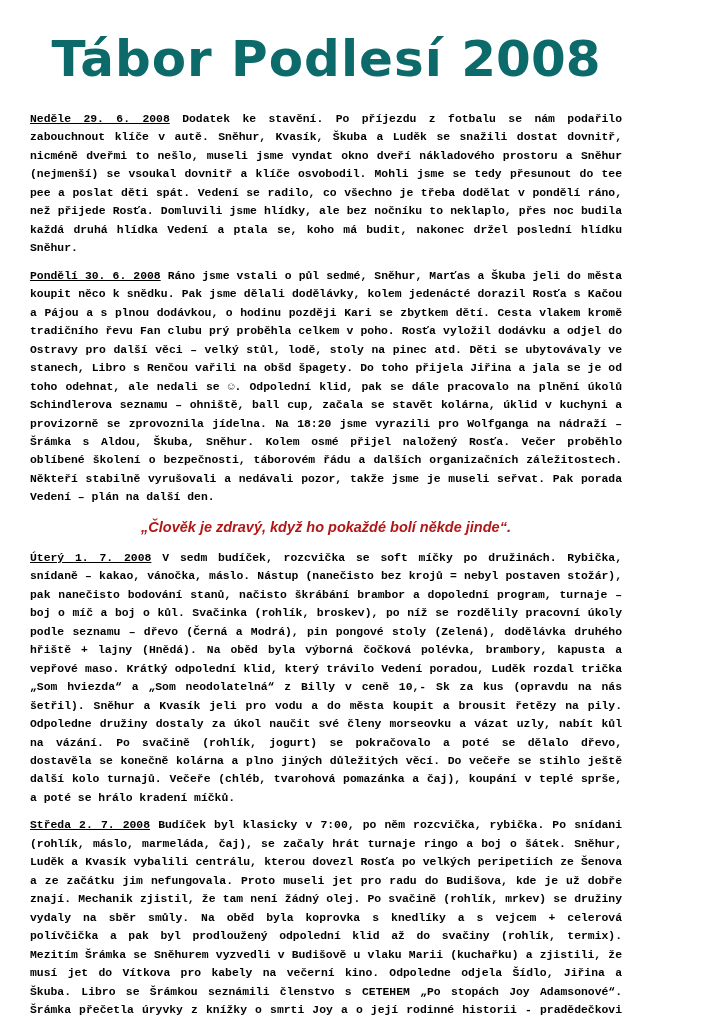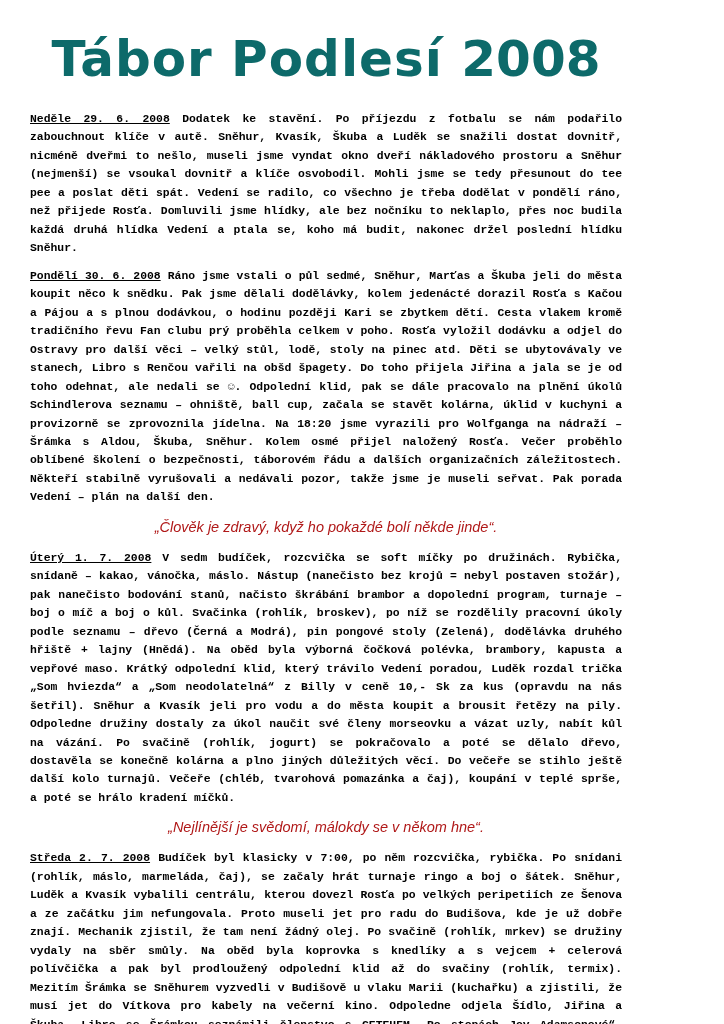--- a/index.html
+++ b/index.html
@@ -43,21 +43,21 @@
     font-weight: bold;
     font-family: Liberation Mono, monospace;
   }
   p.para .lead {
     text-decoration: underline;
   }
   .quote {
     margin: 12px 0 14px 0;
     text-align: center;
     color: #b01818;
-    font-weight: normal;
+    font-weight: bold;
     font-style: italic;
     font-size: 14.5px;
   }
 </style>
 </head>
 <body>
 
 <div class="page">
 
   <h1 class="doc-title">
@@ -72,19 +72,18 @@
   <p class="para">
     <span class="lead">Pondělí 30. 6. 2008</span><span>  Ráno jsme vstali o půl sedmé, Sněhur, Marťas a Škuba jeli do města koupit něco k snědku. Pak jsme dělali dodělávky, kolem jedenácté dorazil Rosťa s Kačou a Pájou a s plnou dodávkou, o hodinu později Kari se zbytkem dětí. Cesta vlakem kromě tradičního řevu Fan clubu prý proběhla celkem v poho.  Rosťa vyložil dodávku a odjel do Ostravy pro další věci – velký stůl, lodě, stoly na pinec atd.  Děti se ubytovávaly ve stanech, Libro s Renčou vařili na obšd špagety.  Do toho přijela Jiřina a jala se je od toho odehnat, ale nedali se ☺. Odpolední klid, pak se dále pracovalo na plnění úkolů Schindlerova seznamu – ohniště, ball cup, začala se stavět kolárna, úklid v kuchyni a provizorně se zprovoznila jídelna. Na 18:20 jsme vyrazili pro Wolfganga na nádraží – Šrámka s Aldou, Škuba, Sněhur. Kolem osmé přijel naložený Rosťa. Večer proběhlo oblíbené školení o bezpečnosti, táborovém řádu a dalších organizačních záležitostech. Někteří stabilně vyrušovali a nedávali pozor, takže jsme je museli seřvat. Pak porada Vedení – plán na další den.</span>
   </p>
 
   <div class="quote">„Člověk je zdravý, když ho pokaždé bolí někde jinde“.</div>
 
   <p class="para">
     <span class="lead">Úterý 1. 7. 2008</span><span>  V sedm budíček, rozcvička se soft míčky po družinách. Rybička, snídaně – kakao, vánočka, máslo. Nástup (nanečisto bez krojů = nebyl postaven stožár), pak nanečisto bodování stanů, načisto škrábání brambor a dopolední program, turnaje – boj o míč a boj o kůl. Svačinka (rohlík, broskev), po níž se rozdělily pracovní úkoly podle seznamu – dřevo (Černá a Modrá), pin pongové stoly (Zelená), dodělávka druhého hřiště + lajny (Hnědá). Na oběd byla výborná čočková polévka, brambory, kapusta a vepřové maso. Krátký odpolední klid, který trávilo Vedení poradou, Luděk rozdal trička „Som hviezda“ a „Som neodolatelná“ z Billy v ceně 10,- Sk za kus (opravdu na nás šetřil).  Sněhur a Kvasík jeli pro vodu a do města koupit a brousit řetězy na pily. Odpoledne družiny dostaly za úkol naučit své členy morseovku a vázat uzly, nabít kůl na vázání. Po svačině (rohlík, jogurt) se pokračovalo a poté se dělalo dřevo, dostavěla se konečně kolárna a plno jiných důležitých věcí. Do večeře se stihlo ještě další kolo turnajů. Večeře (chléb, tvarohová pomazánka a čaj),  koupání v teplé sprše, a poté se hrálo kradení míčků.</span>
   </p>
 
-  <div class="quote">„Nejlínější je svědomí, málokdy se v někom hne“.</div>
 
   <p class="para">
     <span class="lead">Středa 2. 7. 2008</span><span> Budíček byl klasicky v 7:00, po něm rozcvička, rybička. Po snídani (rohlík, máslo, marmeláda, čaj), se začaly hrát turnaje ringo a boj o šátek. Sněhur, Luděk a Kvasík vybalili centrálu, kterou dovezl Rosťa po velkých peripetiích ze Šenova a ze začátku jim nefungovala. Proto museli jet pro radu do Budišova, kde je už dobře znají. Mechanik zjistil, že tam není žádný olej. Po svačině (rohlík, mrkev) se družiny vydaly na sběr smůly. Na oběd byla koprovka s knedlíky a s vejcem + celerová polívčička a pak byl prodloužený odpolední klid až do svačiny (rohlík, termix). Mezitím Šrámka se Sněhurem vyzvedli v Budišově u vlaku Marii (kuchařku) a zjistili, že musí jet do Vítkova pro kabely na večerní kino. Odpoledne odjela Šídlo, Jiřina a Škuba. Libro se Šrámkou seznámili členstvo s CETEHEM „Po stopách Joy Adamsonové“. Šrámka přečetla úryvky z knížky o smrti Joy a o její rodinné historii - pradědečkovi Carlovi Weisshuhnovi, který měl na ni největší vliv. Byl velmi bohatý a zanechal stopy na mnoha místech v okolí tábora (Budišov, Janské Koupele, Žimrovice,  Kružberk…). Tato místa pak měly družiny ukazovat na mapě. Zvítězila Černá. Vedení dokončovalo stožár a pod večerem Sněhura chystalo noční kino. Družiny si dodělávaly fakule. Před večeří jsme vztyčili stožár, kupodivu na nás nespadnul. Tradičně se nám na zemi zdál malý, ale po postavení je realita trošku jiná.  Na večeři byl chleba s máslem a salámem a šopský salát, který měl úspěch (obzvláště u Marťase). Po</span>
   </p>
 
 </div>
 
 </body></html>

